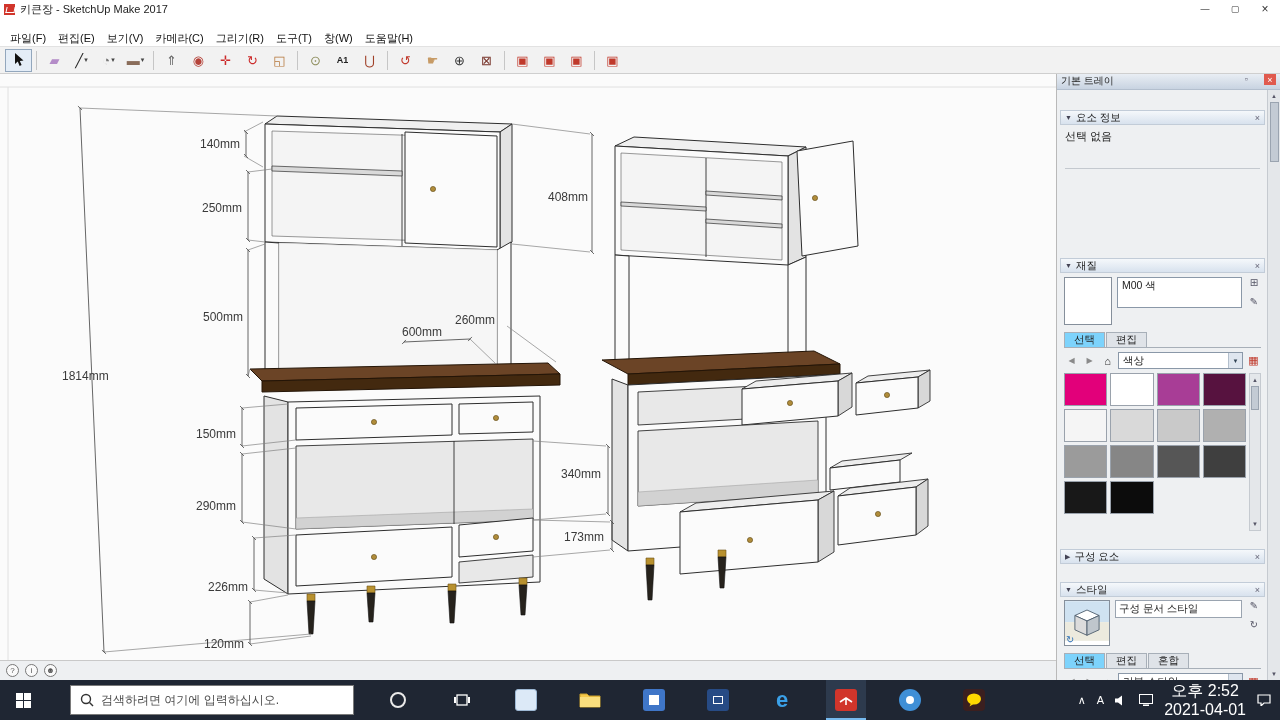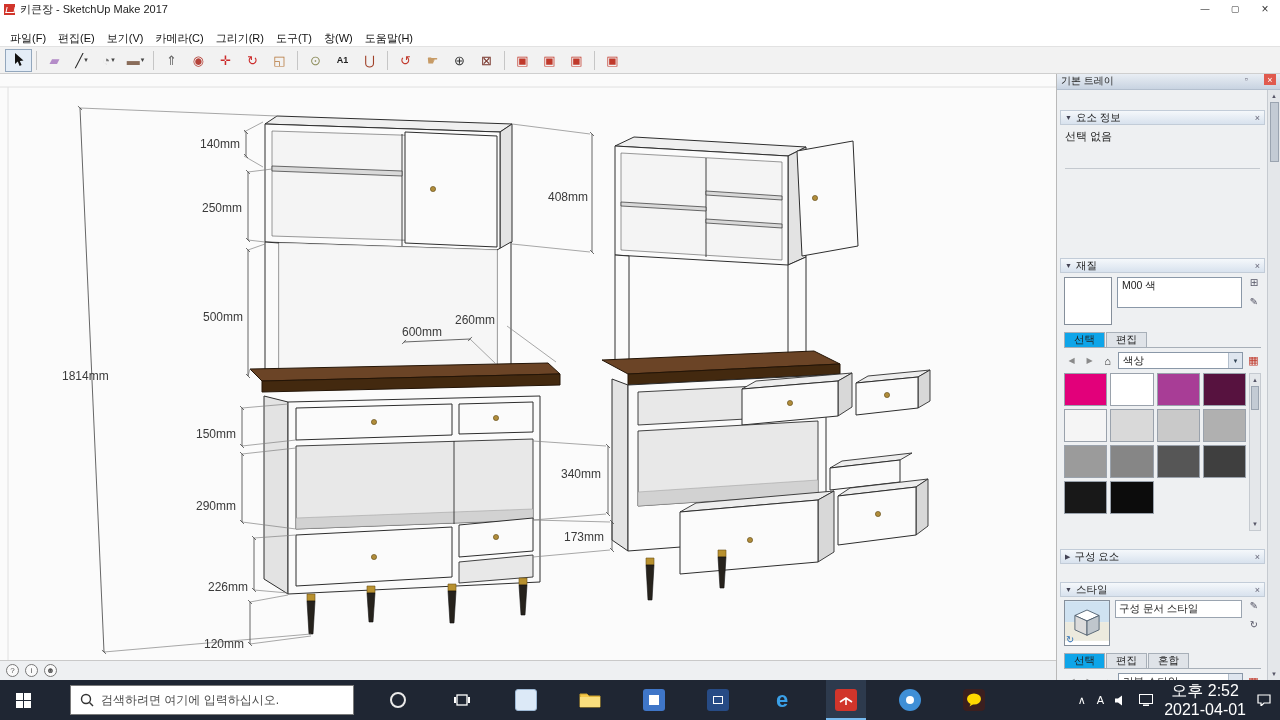--- a/index.html
+++ b/index.html
@@ -74,21 +74,21 @@
   .entity-body { height:115px; padding:4px 5px; }
   .divider { border-top:1px solid #c4c9cf; margin-top:24px; }
 
   .mat-body { height:258px; padding:4px 4px 0 4px; display:flex; flex-direction:column; }
   .mat-top { display:flex; gap:5px; }
   .mat-thumb { width:48px; height:48px; background:#fff; border:1px solid #858f9b; }
   .mat-name { flex:1; height:31px; background:#fff; border:1px solid #8a98a8; padding:1px 4px; font-size:10.5px; }
   .side-ics { display:flex; flex-direction:column; gap:8px; font-size:10px; color:#556; align-items:center; width:14px; }
   .tabs { display:flex; margin-top:7px; border-bottom:1px solid #a7afb8; }
   .tab { padding:0 9px; height:15px; display:flex; align-items:center; border:1px solid #a7afb8; border-bottom:none; background:#dfe3e8; font-size:10.5px; margin-right:1px; }
-  .tab.active { background:#0ea5e9; }
+  .tab.active { background:#7dd3fc; }
   .navrow { display:flex; align-items:center; gap:3px; margin-top:4px; }
   .nav-btn { width:15px; height:15px; font-size:8px; color:#8a8a8a; display:flex; align-items:center; justify-content:center; }
   .nav-btn.dark { color:#333; font-size:11px; }
   .dropdown { flex:1; height:17px; background:#fff; border:1px solid #8a98a8; display:flex; align-items:center; padding:0 0 0 4px; font-size:10.5px; }
   .dd-label { flex:1; }
   .dd-caret { width:14px; height:15px; background:#dfe6ef; border-left:1px solid #b3bfcc; font-size:6px; display:flex; align-items:center; justify-content:center; color:#345; }
   .view-btn { width:15px; height:15px; font-size:11px; color:#c0392b; display:flex; align-items:center; justify-content:center; }
   .swatch-wrap { display:flex; margin-top:4px; flex:1; }
   .swatch-grid { flex:1; display:grid; grid-template-columns:repeat(4,1fr); gap:3px; align-content:start; }
   .swatch { height:33px; border:1px solid #9aa2ac; background:#fff; }

